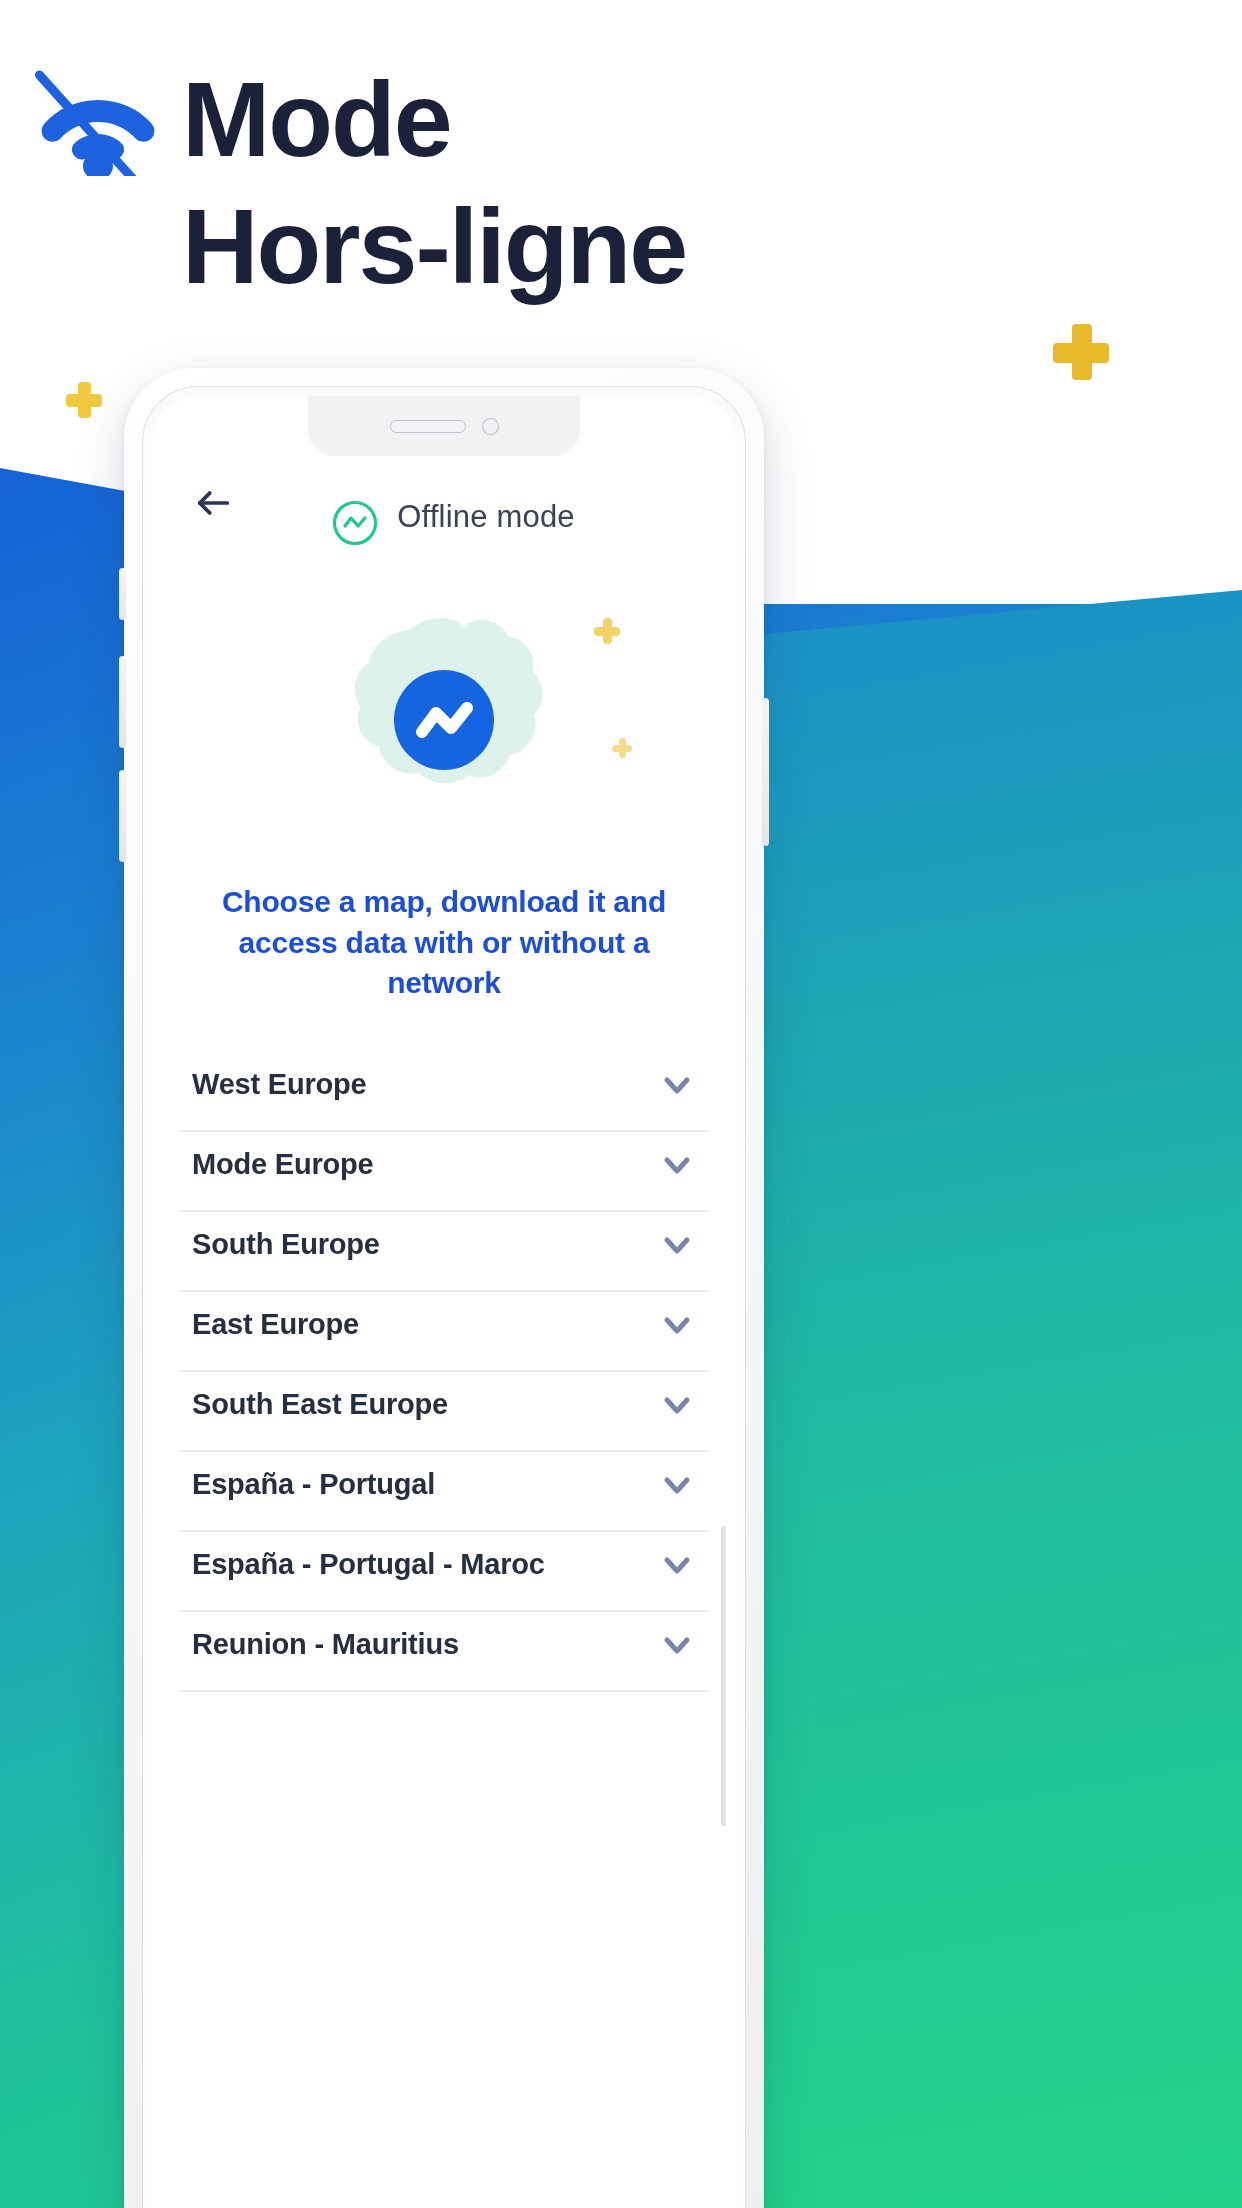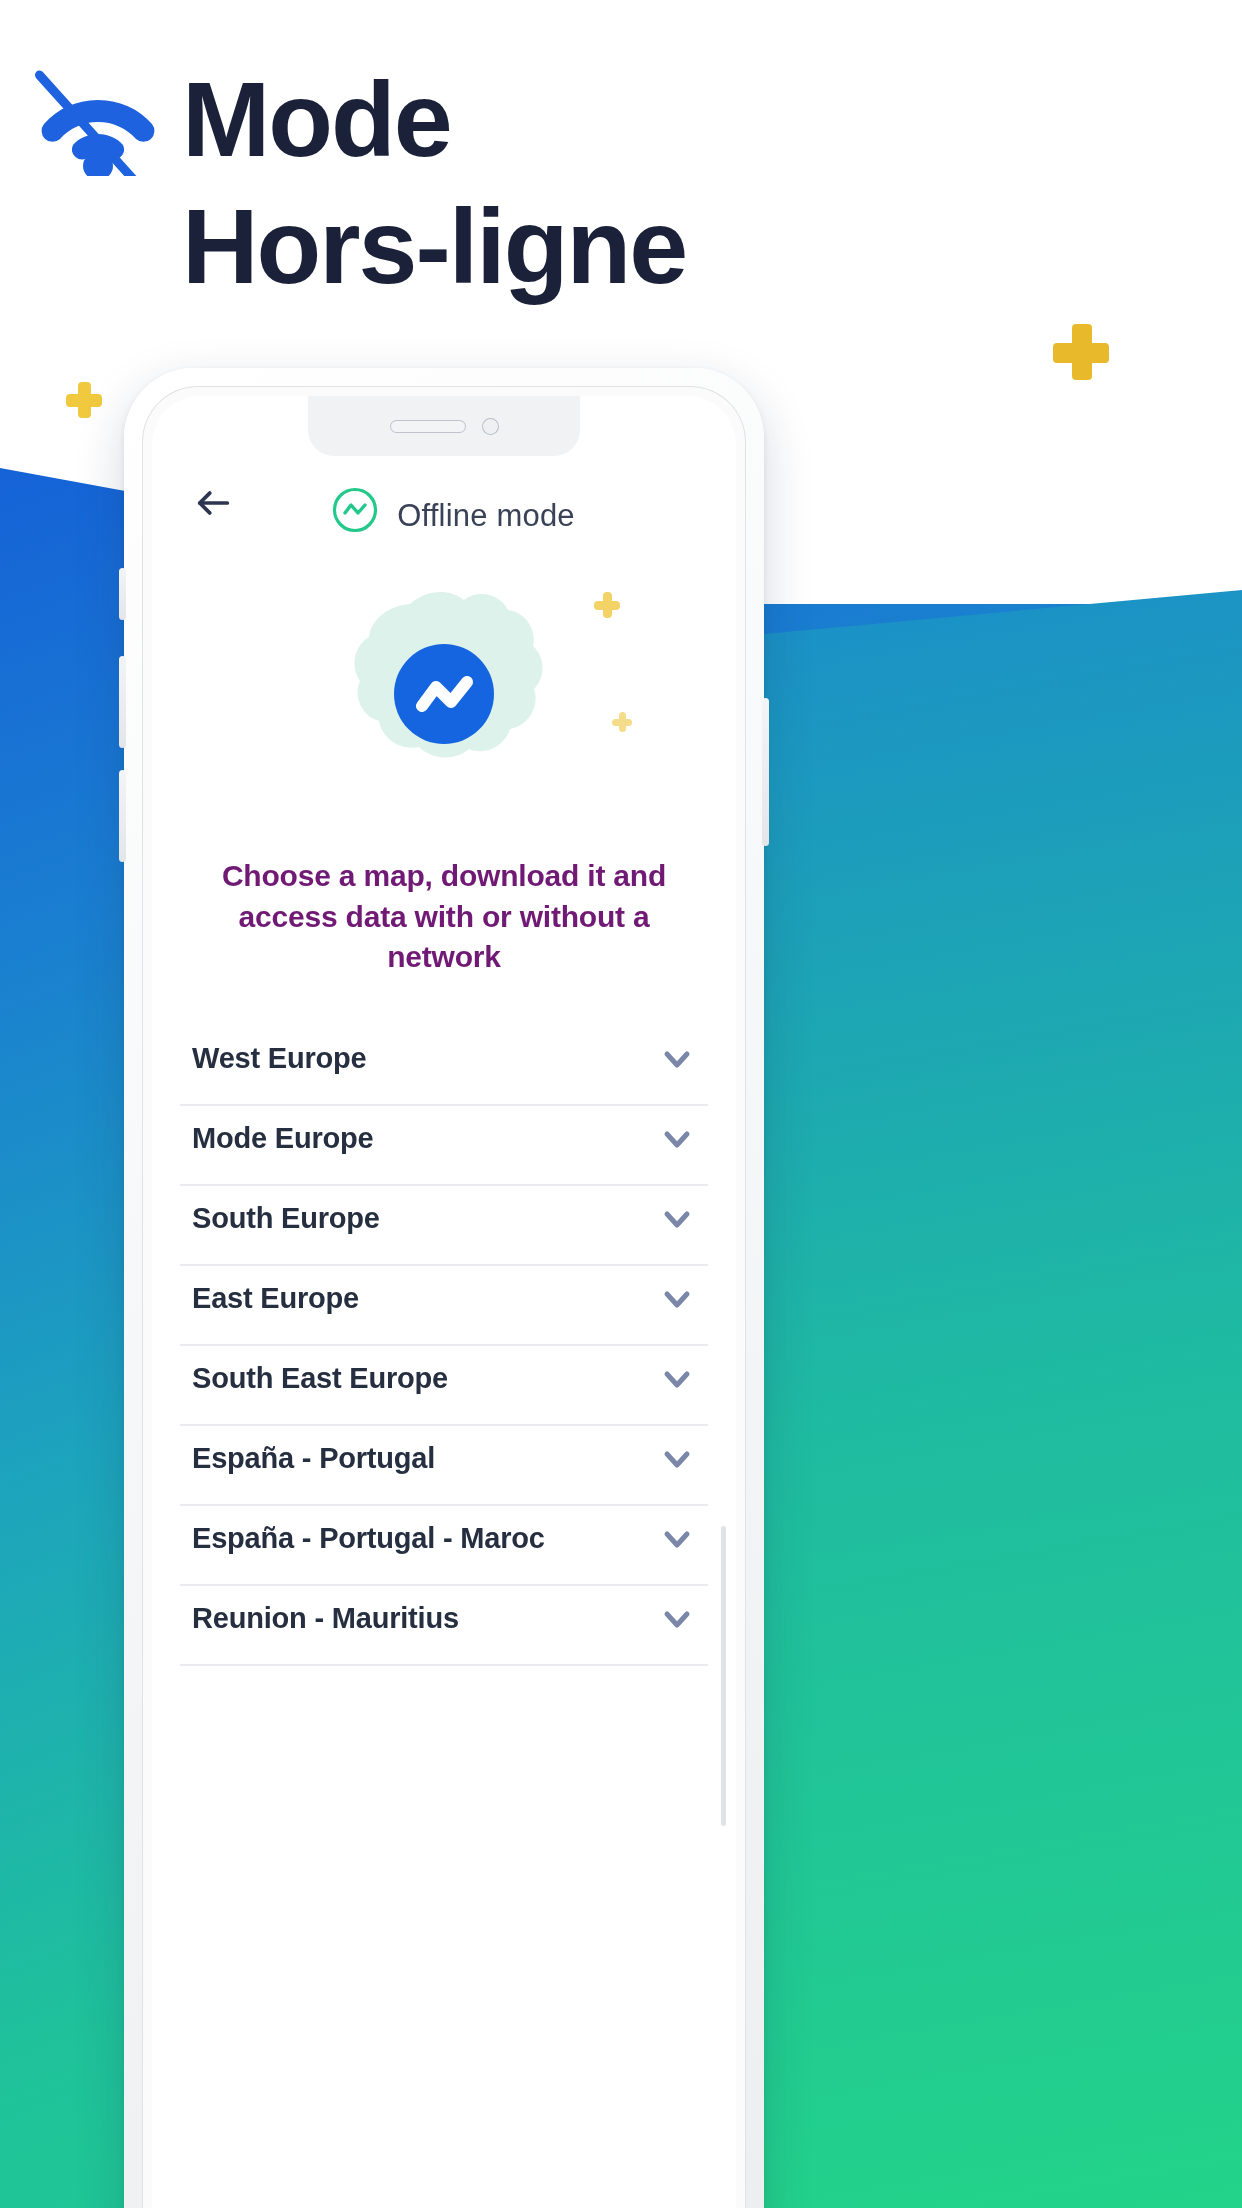--- a/index.html
+++ b/index.html
@@ -94,39 +94,39 @@
     display:flex; align-items:center;
     padding:86px 0 0 0;
     position:relative;
   }
   #back-button {
     position:absolute; left:34px; top:80px;
     width:54px; height:54px;
     display:flex; align-items:center; justify-content:center;
   }
   #app-title-group {
-    display:flex; align-items:flex-end; gap:18px;
-    margin:4px auto;
+    display:flex; align-items:flex-start; gap:18px;
+    margin:17px auto;
     padding-left:18px;
   }
   #app-logo-ring { width:48px; height:48px; flex:none; }
   #app-title {
     color:#3a4257; font-size:31px; font-weight:500; letter-spacing:.2px;
     white-space:nowrap;
   }
 
   #hero { position:relative; height:270px; margin-top:34px; }
   #hero-blob { position:absolute; left:50%; top:10px; transform:translateX(-50%); }
   #hero-plus-1 { left:442px; top:20px; width:26px; height:26px; }
   #hero-plus-2 { left:460px; top:140px; width:20px; height:20px; }
 
   #tagline {
     margin:14px 42px 0 42px;
     text-align:center;
-    color:#701a75;
+    color:#1d4ed8;
     font-size:30px;
     font-weight:bold;
     line-height:1.35;
     letter-spacing:-.2px;
   }
 
   #map-list { margin:48px 28px 12px 28px; }
   .map-row {
     display:flex; align-items:center; justify-content:space-between;
     padding:16px 8px 28px 12px;

